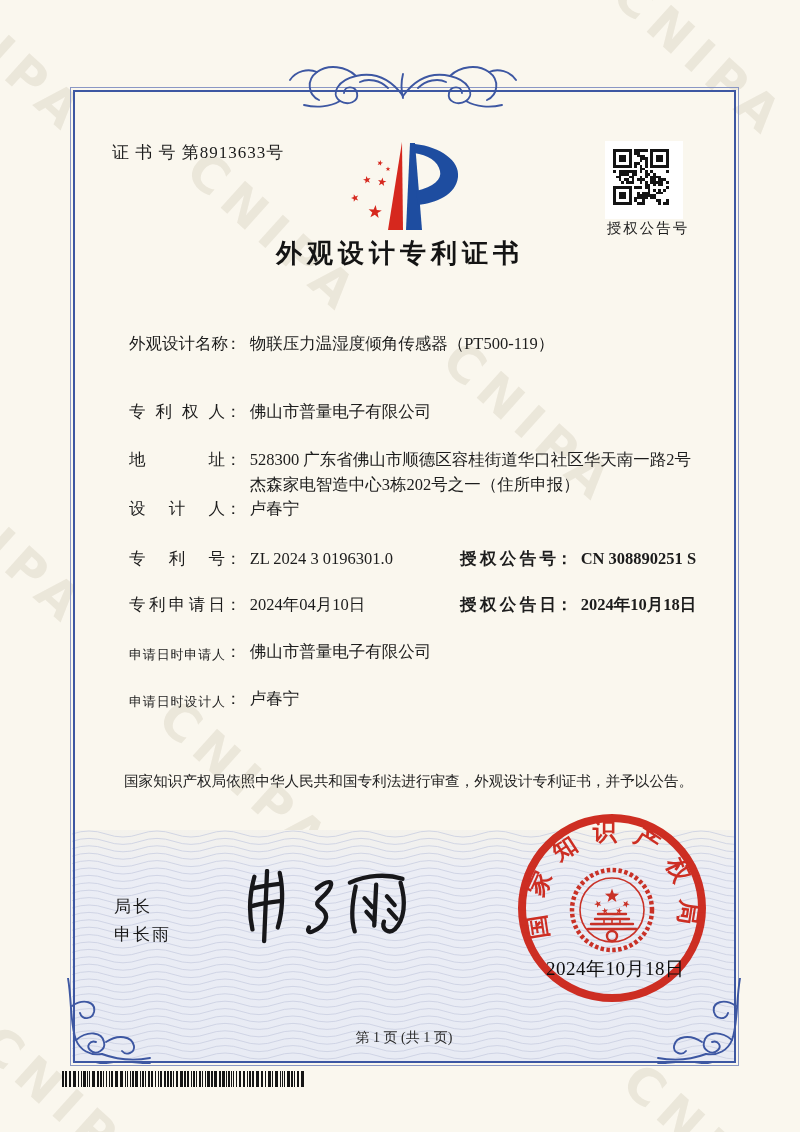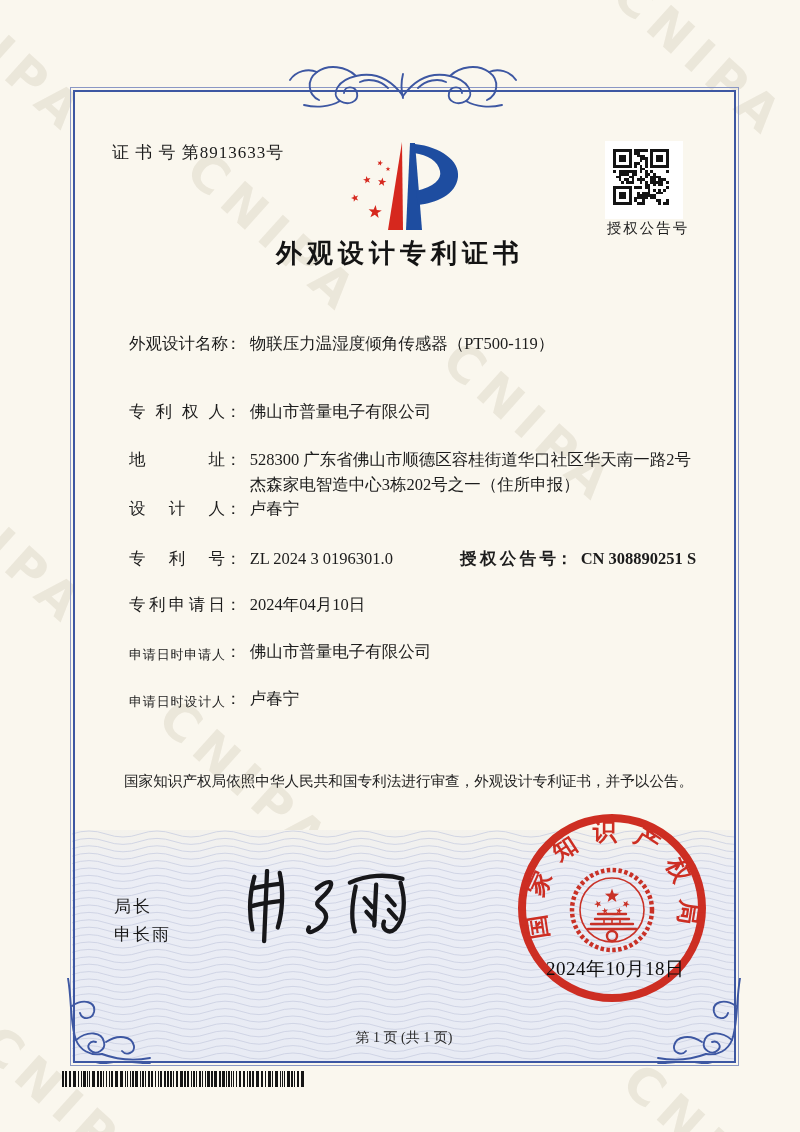--- a/index.html
+++ b/index.html
@@ -306,20 +306,24 @@
   <span class="flabel">专利号</span><span>：</span>
   <span class="fvalue">ZL 2024 3 0196301.0</span>
   <span class="col2">
     <span class="flabel">授权公告号</span><span>：</span>
     <span class="fvalue">CN 308890251 S</span>
   </span>
 </div>
 <div class="frow" style="top:592px;width:580px">
   <span class="flabel">专利申请日</span><span>：</span>
   <span class="fvalue">2024年04月10日</span>
+  <span class="col2">
+    <span class="flabel">授权公告日</span><span>：</span>
+    <span class="fvalue">2024年10月18日</span>
+  </span>
 </div>
 <div class="frow" style="top:639px">
   <span class="flabel small">申请日时申请人</span><span>：</span>
   <span class="fvalue">佛山市普量电子有限公司</span>
 </div>
 <div class="frow" style="top:686px">
   <span class="flabel small">申请日时设计人</span><span>：</span>
   <span class="fvalue">卢春宁</span>
 </div>
 

